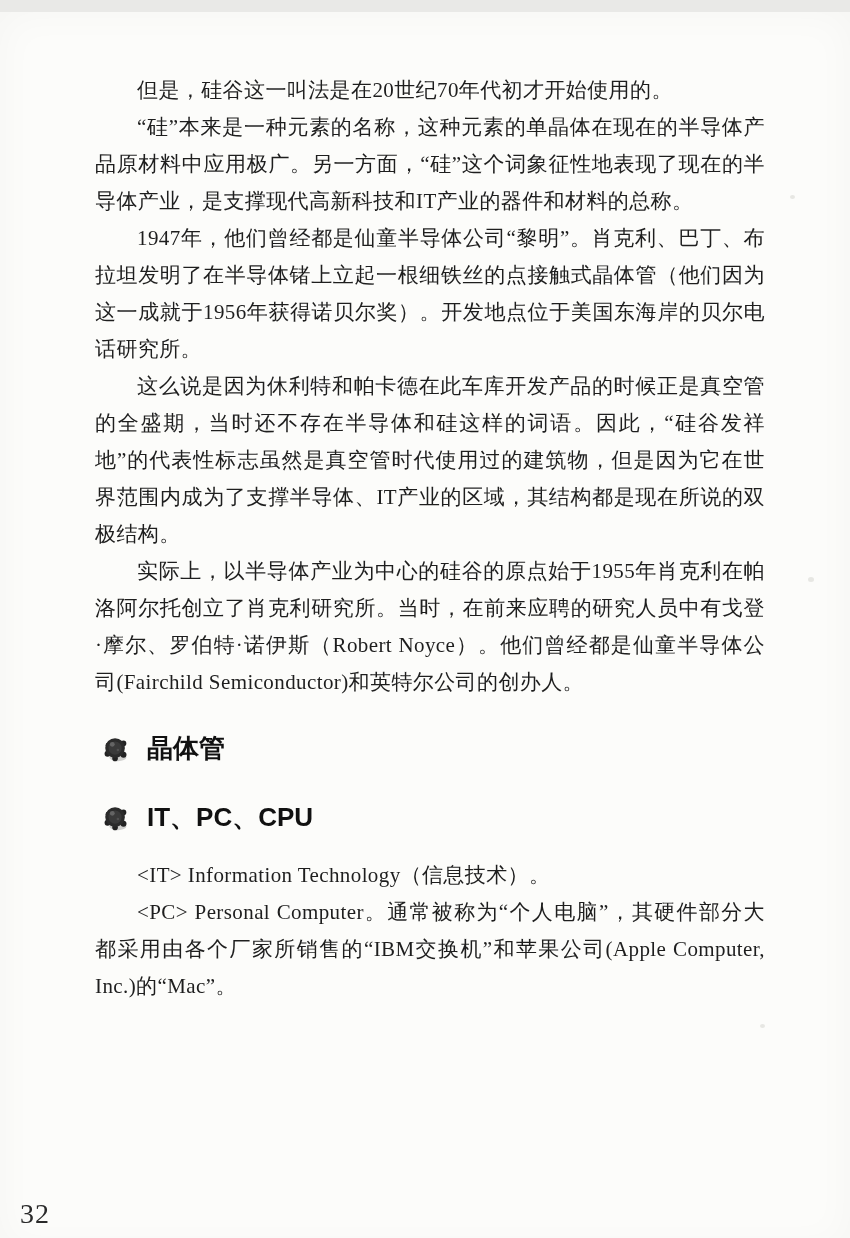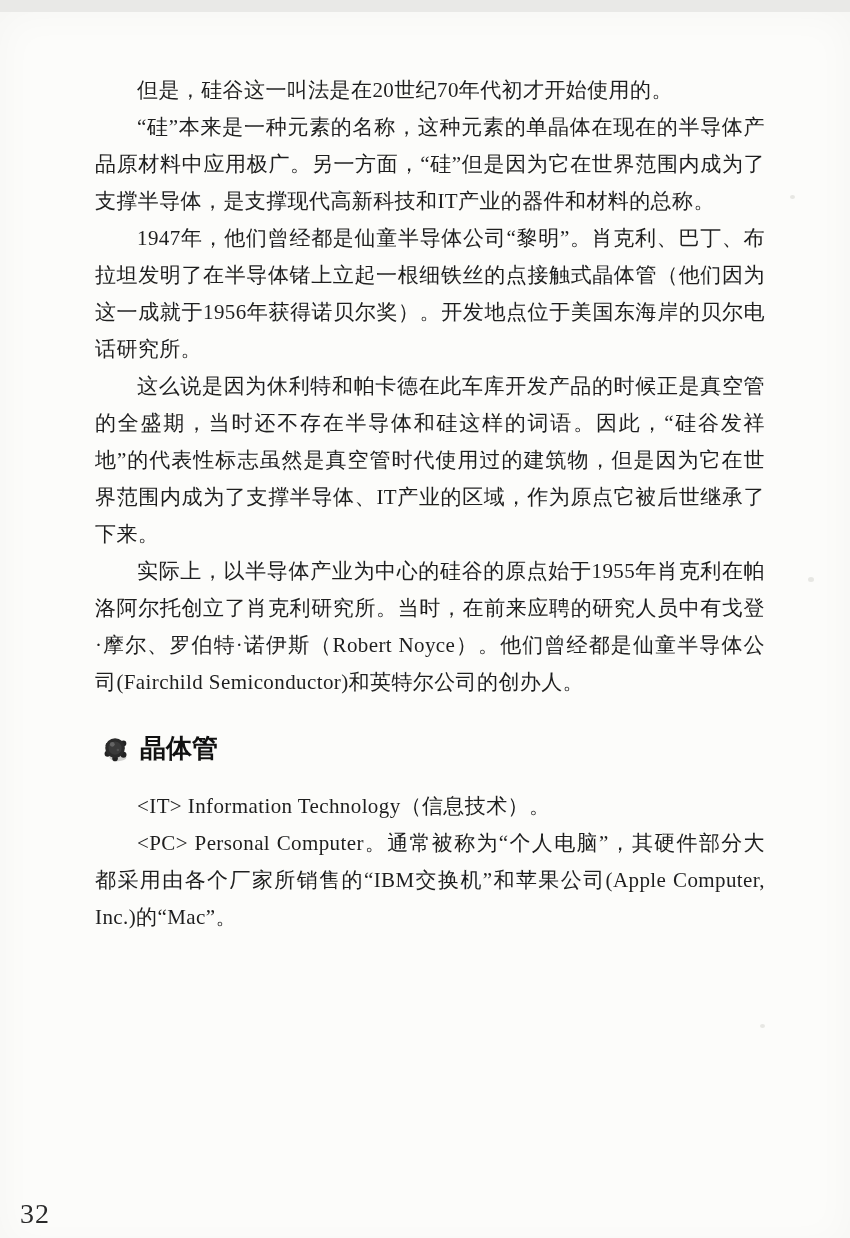--- a/index.html
+++ b/index.html
@@ -28,21 +28,21 @@
     margin: 0;
     font-size: 21px;
     line-height: 37px;
     text-align: justify;
     text-indent: 2em;
     letter-spacing: 0.4px;
   }
   .section-heading {
     display: flex;
     align-items: center;
-    gap: 9px;
+    gap: 16px;
     margin: 26px 0 22px 6px;
     font-family: "Liberation Sans", sans-serif;
     font-weight: bold;
     font-size: 26px;
     color: #111;
   }
   .section-heading .bullet-icon {
     display: inline-flex;
     width: 30px;
     height: 30px;
@@ -69,23 +69,23 @@
   }
 </style>
 </head>
 <body>
 
 <div class="scan-page">
 
   <div class="content">
 
     <p class="para">但是，硅谷这一叫法是在20世纪70年代初才开始使用的。</p>
-    <p class="para">“硅”本来是一种元素的名称，这种元素的单晶体在现在的半导体产品原材料中应用极广。另一方面，“硅”但是因为它在世界范围内成为了支撑半导体，是支撑现代高新科技和IT产业的器件和材料的总称。</p>
+    <p class="para">“硅”本来是一种元素的名称，这种元素的单晶体在现在的半导体产品原材料中应用极广。另一方面，“硅”这个词象征性地表现了现在的半导体产业，是支撑现代高新科技和IT产业的器件和材料的总称。</p>
     <p class="para">1947年，他们曾经都是仙童半导体公司“黎明”。肖克利、巴丁、布拉坦发明了在半导体锗上立起一根细铁丝的点接触式晶体管（他们因为这一成就于1956年获得诺贝尔奖）。开发地点位于美国东海岸的贝尔电话研究所。</p>
-    <p class="para">这么说是因为休利特和帕卡德在此车库开发产品的时候正是真空管的全盛期，当时还不存在半导体和硅这样的词语。因此，“硅谷发祥地”的代表性标志虽然是真空管时代使用过的建筑物，但是因为它在世界范围内成为了支撑半导体、IT产业的区域，作为原点它被后世继承了下来。</p>
+    <p class="para">这么说是因为休利特和帕卡德在此车库开发产品的时候正是真空管的全盛期，当时还不存在半导体和硅这样的词语。因此，“硅谷发祥地”的代表性标志虽然是真空管时代使用过的建筑物，但是因为它在世界范围内成为了支撑半导体、IT产业的区域，其结构都是现在所说的双极结构。</p>
     <p class="para">实际上，以半导体产业为中心的硅谷的原点始于1955年肖克利在帕洛阿尔托创立了肖克利研究所。当时，在前来应聘的研究人员中有戈登·摩尔、罗伯特·诺伊斯（Robert Noyce）。他们曾经都是仙童半导体公司(Fairchild Semiconductor)和英特尔公司的创办人。</p>
 
     <div class="section-heading heading-transistor">
       <span class="bullet-icon">
         <svg viewBox="0 0 32 32" width="30" height="30" aria-hidden="true">
           <ellipse cx="18" cy="25" rx="9" ry="4" fill="#9a9a96" opacity="0.45"></ellipse>
           <circle cx="8" cy="12" r="3" fill="#222"></circle>
           <circle cx="24" cy="10" r="3" fill="#222"></circle>
           <circle cx="7" cy="21" r="3.2" fill="#222"></circle>
           <circle cx="24" cy="22" r="3.2" fill="#222"></circle>
@@ -93,20 +93,37 @@
           <circle cx="15" cy="15" r="10.5" fill="#2b2b2b"></circle>
           <circle cx="15" cy="15" r="7" fill="#3a3a3a"></circle>
           <circle cx="12" cy="11" r="2.6" fill="#6f6f6f" opacity="0.8"></circle>
           <circle cx="18" cy="17" r="1.4" fill="#585858" opacity="0.8"></circle>
         </svg>
       </span>
       <span>晶体管</span>
     </div>
 
 
+    <div class="section-heading heading-itpccpu">
+      <span class="bullet-icon">
+        <svg viewBox="0 0 32 32" width="30" height="30" aria-hidden="true">
+          <ellipse cx="18" cy="25" rx="9" ry="4" fill="#9a9a96" opacity="0.45"></ellipse>
+          <circle cx="8" cy="12" r="3" fill="#222"></circle>
+          <circle cx="24" cy="10" r="3" fill="#222"></circle>
+          <circle cx="7" cy="21" r="3.2" fill="#222"></circle>
+          <circle cx="24" cy="22" r="3.2" fill="#222"></circle>
+          <circle cx="15" cy="26" r="3" fill="#222"></circle>
+          <circle cx="15" cy="15" r="10.5" fill="#2b2b2b"></circle>
+          <circle cx="15" cy="15" r="7" fill="#3a3a3a"></circle>
+          <circle cx="12" cy="11" r="2.6" fill="#6f6f6f" opacity="0.8"></circle>
+          <circle cx="18" cy="17" r="1.4" fill="#585858" opacity="0.8"></circle>
+        </svg>
+      </span>
+      <span>IT、PC、CPU</span>
+    </div>
 
     <p class="para">&lt;IT&gt; Information Technology（信息技术）。</p>
     <p class="para">&lt;PC&gt; Personal Computer。通常被称为“个人电脑”，其硬件部分大都采用由各个厂家所销售的“IBM交换机”和苹果公司(Apple Computer, Inc.)的“Mac”。</p>
 
   </div>
 
   <div class="page-number">32</div>
 
   <div class="fleck" style="left:790px; top:183px; width:5px; height:4px;"></div>
   <div class="fleck" style="left:808px; top:565px; width:6px; height:5px;"></div>

